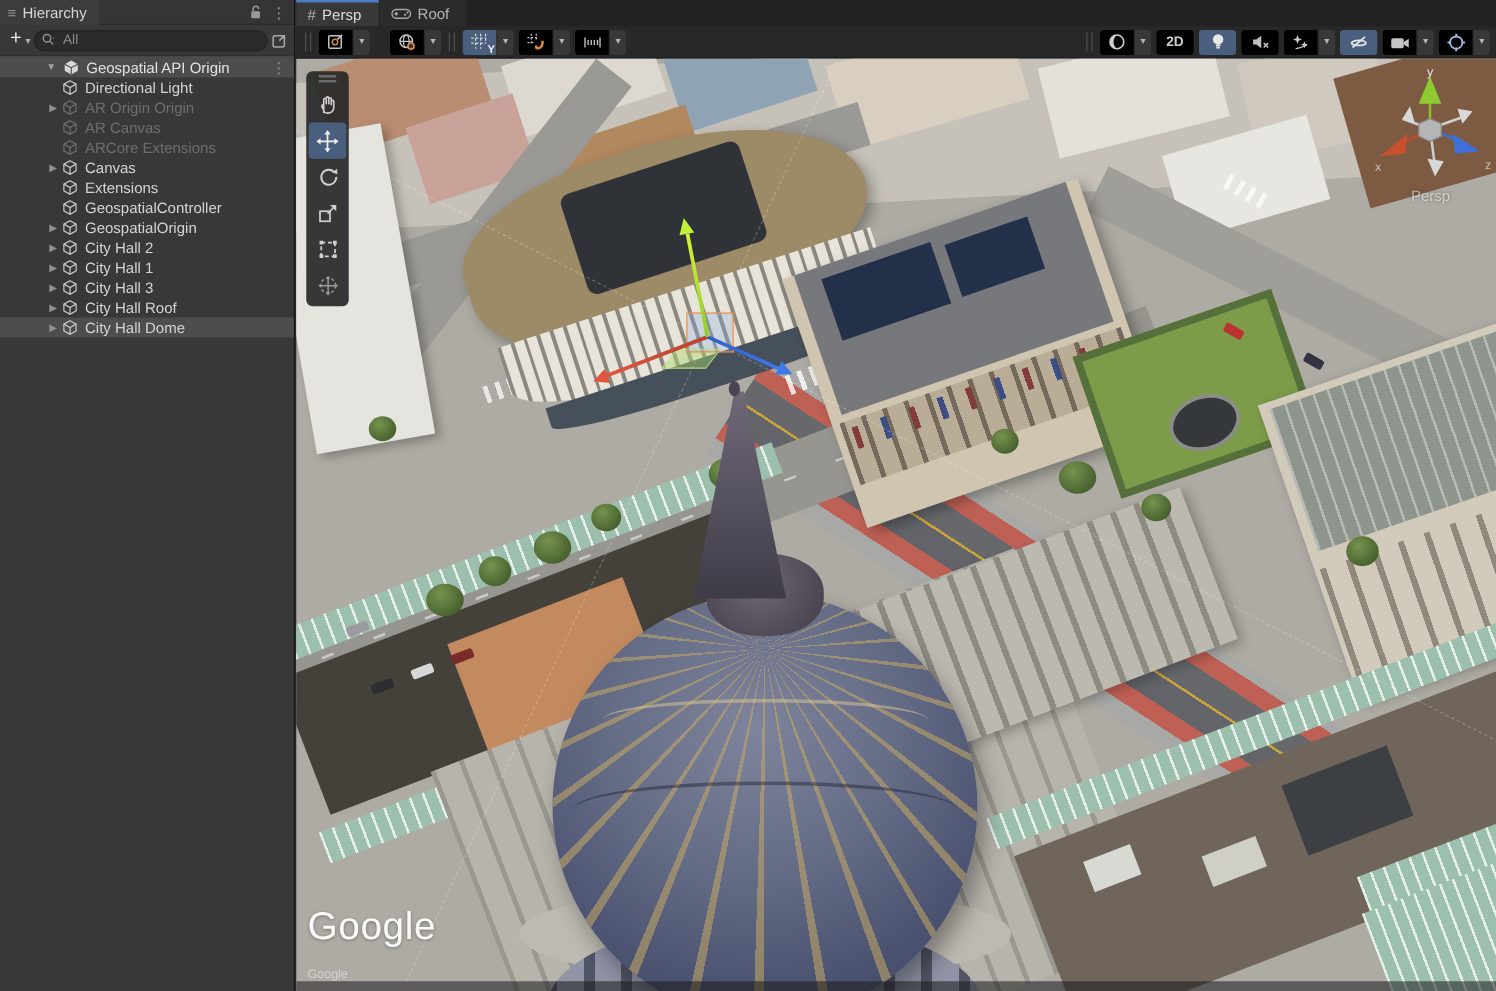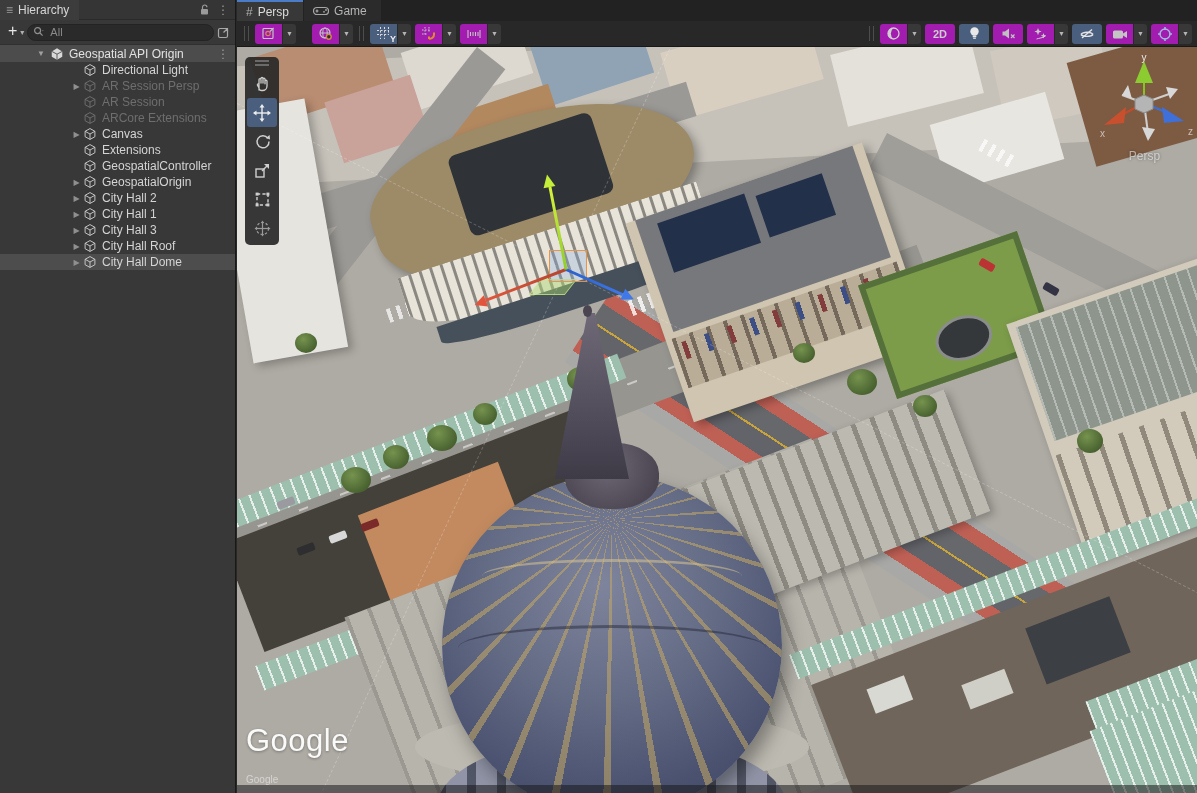--- a/index.html
+++ b/index.html
@@ -20,37 +20,37 @@
   #plus-btn{color:#e6e6e6;font-size:16px;line-height:14px;padding:0 1px 2px 3px;}
   .caret-sm{color:#b0b0b0;font-size:8px;margin-left:-1px;}
   #search-box{flex:1;height:17px;background:#2a2a2a;border:1px solid #232323;border-radius:9px;display:flex;align-items:center;padding:0 6px 0 5px;gap:3px;}
   #search-box input{flex:1;background:transparent;border:0;outline:0;color:#cfcfcf;font-size:11px;min-width:0;font-family:"Liberation Sans",sans-serif;}
   #search-box input::placeholder{color:#8a8a8a;}
   #hier-tree{position:relative;}
   #scene-root-row{height:17px;background:#4c4c4c;display:flex;align-items:center;color:#e2e2e2;font-size:12px;}
   #scene-root-row .arr{width:14px;margin-left:34px;font-size:8px;color:#a0a0a0;text-align:center;}
   #scene-root-row .kebab{margin-left:auto;}
   .uicon{width:14px;height:14px;margin:0 5px 0 2px;flex:none;}
-  .hrow{height:16px;display:flex;align-items:center;font-size:12px;color:#d4d4d4;padding-left:70px;}
+  .hrow{height:16px;display:flex;align-items:center;font-size:12px;color:#d4d4d4;padding-left:36px;}
   .hrow .arr{width:13px;font-size:8px;color:#8f8f8f;text-align:center;flex:none;}
   .hrow.sel{background:#4d4d4d;}
   .hrow.dis{color:#6e6e6e;}
   .hrow .cube{margin-right:5px;flex:none;}
 
   
   #scene-area{position:absolute;left:237px;top:0;width:960px;height:793px;background:#222;}
   #tabstrip{height:21px;background:#222;display:flex;}
   .vtab{display:flex;align-items:center;gap:5px;font-size:12px;padding:0 14px 0 9px;}
   #tab-scene{background:#383838;border-top:2px solid #4d7cc7;color:#dcdcdc;}
   #tab-game{background:#2b2b2b;color:#b5b5b5;margin-left:1px;}
   .hash-ic{color:#b0b0b0;font-size:12px;}
   #scene-toolbar{height:26px;background:#282828;display:flex;align-items:center;padding:0 5px;gap:4px;border-bottom:1px solid #181818;}
   .grip{width:5px;height:15px;border-left:1px solid #4d4d4d;border-right:1px solid #4d4d4d;margin:0 2px;flex:none;}
   .tbtn{display:flex;height:20px;border-radius:3px;overflow:hidden;flex:none;}
-  .tbtn .main{width:27px;background:#a21caf;display:flex;align-items:center;justify-content:center;}
+  .tbtn .main{width:27px;background:#000000;display:flex;align-items:center;justify-content:center;}
   .tbtn .caret{width:13px;background:#383838;display:flex;align-items:center;justify-content:center;color:#b5b5b5;font-size:7px;margin-left:1px;}
   .tbtn.solo .main{width:30px;}
   .tbtn.active .main{background:#4a5f7e;}
   .tbtn .txt{color:#cdcdcd;font-size:11px;font-weight:bold;}
   .spacer{flex:1;}
   svg.ic{display:block;}
 
   
   #viewport{position:absolute;left:0;top:47px;width:960px;height:746px;overflow:hidden;background:#aeaba4;}
   .blk{position:absolute;}
@@ -131,29 +131,29 @@
               <path d="M2.4 4.9L8 8l5.6-3.1M8 8v6.2" fill="none" stroke="#c8c8c8" stroke-width="1.1"></path>
             </svg>
             <span>Directional Light</span>
           </div>
           <div class="hrow dis">
             <span class="arr">▶</span>
             <svg class="cube" width="14" height="14" viewBox="0 0 16 16">
               <path d="M8 1.8L13.6 4.9v6.2L8 14.2L2.4 11.1V4.9z" fill="none" stroke="#6e6e6e" stroke-width="1.1"></path>
               <path d="M2.4 4.9L8 8l5.6-3.1M8 8v6.2" fill="none" stroke="#6e6e6e" stroke-width="1.1"></path>
             </svg>
-            <span>AR Session Persp</span>
+            <span>AR Origin Origin</span>
           </div>
           <div class="hrow dis">
             <span class="arr"></span>
             <svg class="cube" width="14" height="14" viewBox="0 0 16 16">
               <path d="M8 1.8L13.6 4.9v6.2L8 14.2L2.4 11.1V4.9z" fill="none" stroke="#6e6e6e" stroke-width="1.1"></path>
               <path d="M2.4 4.9L8 8l5.6-3.1M8 8v6.2" fill="none" stroke="#6e6e6e" stroke-width="1.1"></path>
             </svg>
-            <span>AR Session</span>
+            <span>AR Canvas</span>
           </div>
           <div class="hrow dis">
             <span class="arr"></span>
             <svg class="cube" width="14" height="14" viewBox="0 0 16 16">
               <path d="M8 1.8L13.6 4.9v6.2L8 14.2L2.4 11.1V4.9z" fill="none" stroke="#6e6e6e" stroke-width="1.1"></path>
               <path d="M2.4 4.9L8 8l5.6-3.1M8 8v6.2" fill="none" stroke="#6e6e6e" stroke-width="1.1"></path>
             </svg>
             <span>ARCore Extensions</span>
           </div>
           <div class="hrow">
@@ -240,21 +240,21 @@
         <span>Persp</span>
       </div>
       <div id="tab-game" class="vtab">
         <svg class="ic" width="16" height="10" viewBox="0 0 16 10">
             <rect x="0.5" y="1.5" width="15" height="7" rx="3.5" fill="none" stroke="#a8a8a8" stroke-width="1.2"></rect>
             <line x1="4" y1="3.6" x2="4" y2="6.4" stroke="#a8a8a8" stroke-width="1.2"></line>
             <line x1="2.6" y1="5" x2="5.4" y2="5" stroke="#a8a8a8" stroke-width="1.2"></line>
             <circle cx="11" cy="5.8" r="0.9" fill="#a8a8a8"></circle>
             <circle cx="13" cy="4" r="0.9" fill="#a8a8a8"></circle>
           </svg>
-        <span>Game</span>
+        <span>Roof</span>
       </div>
     </div>
 
     <div id="scene-toolbar">
       <div class="grip"></div>
       <div class="tbtn">
         <span class="main">
             <svg class="ic" width="15" height="15" viewBox="0 0 15 15">
               <rect x="2" y="2.5" width="10" height="10" rx="1" fill="none" stroke="#c4c4c4" stroke-width="1.2"></rect>
               <circle cx="7" cy="7.5" r="2.2" fill="none" stroke="#d08a4a" stroke-width="1.2"></circle>

